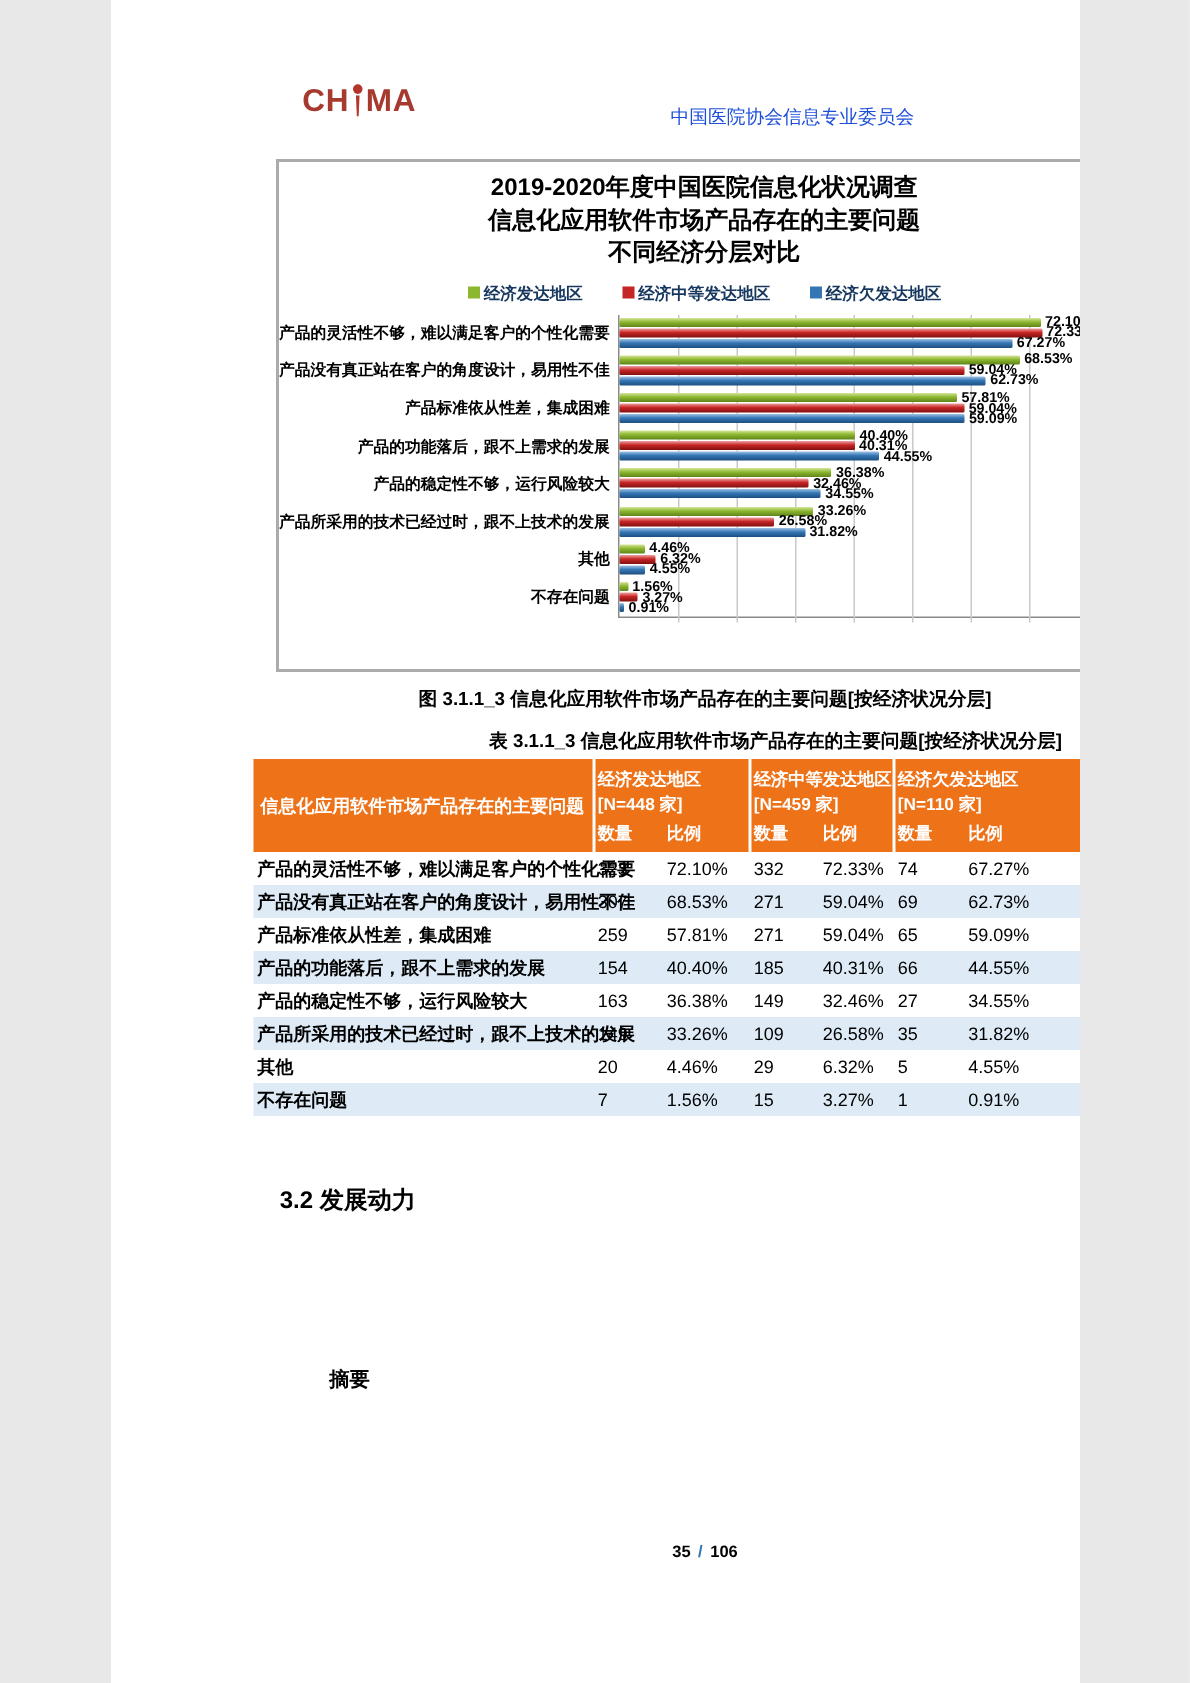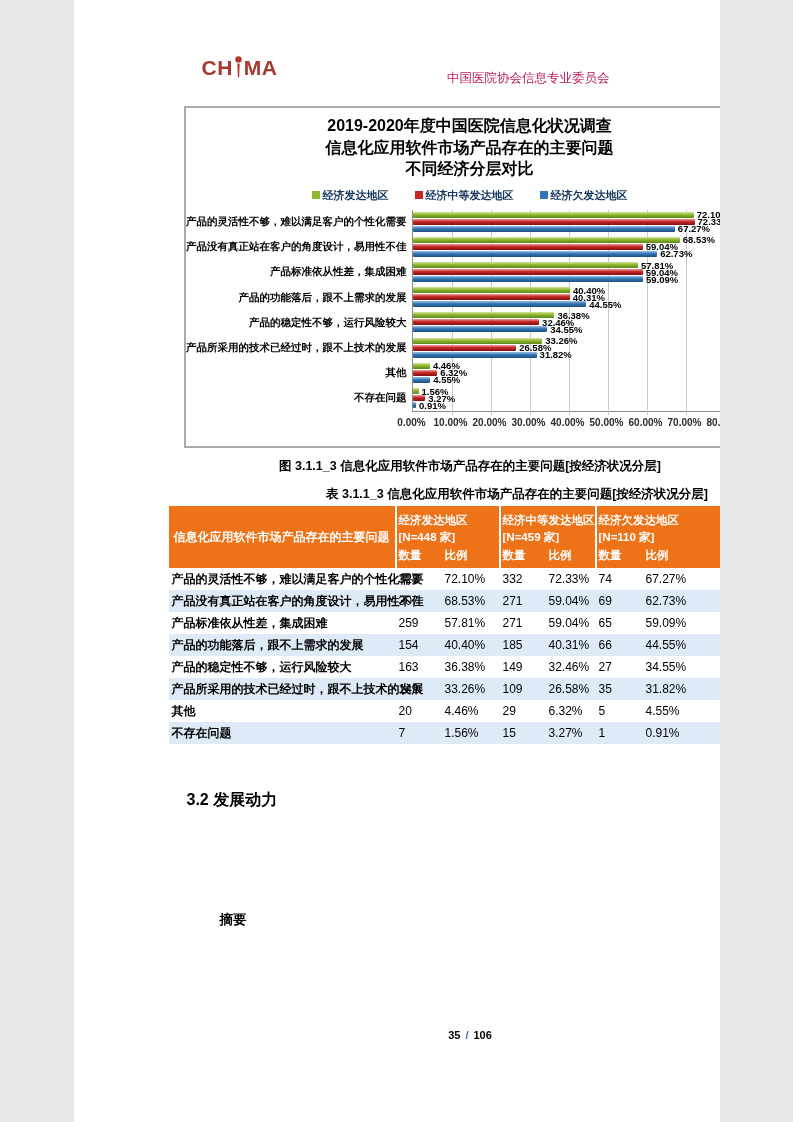--- a/index.html
+++ b/index.html
@@ -6,21 +6,21 @@
   .page {
     position:relative; width:646px; height:1122px; margin:0 auto;
     background:#ffffff; overflow:hidden;
     font-family:"Liberation Sans", sans-serif; color:#000;
   }
 
   
   .logo { position:absolute; left:128px; top:56px; display:flex; align-items:flex-start;
           color:#A63A2E; font-weight:bold; font-size:21px; letter-spacing:0.5px; line-height:24px; }
   .logo .person { margin:0 1px; }
-  .org-name { position:absolute; right:110px; top:70px; font-size:12.5px; color:#be185d; }
+  .org-name { position:absolute; right:110px; top:70px; font-size:12.5px; color:#1d4ed8; }
 
   
   .chart-box { position:absolute; left:110px; top:106px; width:572px; height:342px;
                border:2px solid #ABABAB; box-sizing:border-box; background:#fff; }
   .chart-title { text-align:center; font-weight:bold; font-size:16px; line-height:21.5px; margin-top:7px; }
   .legend { display:flex; justify-content:center; gap:26px; margin-top:8px;
             font-size:11px; font-weight:bold; color:#17375E; align-items:center; }
   .legend-item { display:flex; align-items:center; gap:3px; }
   .legend-swatch { width:8px; height:8px; display:inline-block; }
 
@@ -244,31 +244,20 @@
               <div class="bar s1" style="width: 4.0875%;"></div>
               <span class="bar-val" style="left: calc(4.0875% + 3px);">3.27%</span>
             </div>
             <div class="bar-line">
               <div class="bar s2" style="width: 1.1375%;"></div>
               <span class="bar-val" style="left: calc(1.1375% + 3px);">0.91%</span>
             </div>
           </div>
         </div>
     </div>
-    <div class="x-axis" id="xAxis">
-        <span class="x-tick" style="left: 0%;">0.00%</span>
-        <span class="x-tick" style="left: 12.5%;">10.00%</span>
-        <span class="x-tick" style="left: 25%;">20.00%</span>
-        <span class="x-tick" style="left: 37.5%;">30.00%</span>
-        <span class="x-tick" style="left: 50%;">40.00%</span>
-        <span class="x-tick" style="left: 62.5%;">50.00%</span>
-        <span class="x-tick" style="left: 75%;">60.00%</span>
-        <span class="x-tick" style="left: 87.5%;">70.00%</span>
-        <span class="x-tick" style="left: 100%;">80.00%</span>
-      </div>
   </div>
 
   <div class="caption caption-fig">图 3.1.1_3   信息化应用软件市场产品存在的主要问题[按经济状况分层]</div>
   <div class="caption caption-tab">表 3.1.1_3   信息化应用软件市场产品存在的主要问题[按经济状况分层]</div>
 
   <div class="tbl">
     <div class="thead">
       <div class="th-issue">信息化应用软件市场产品存在的主要问题</div>
       <div class="th-group th-g1">
         <div>经济发达地区</div>

